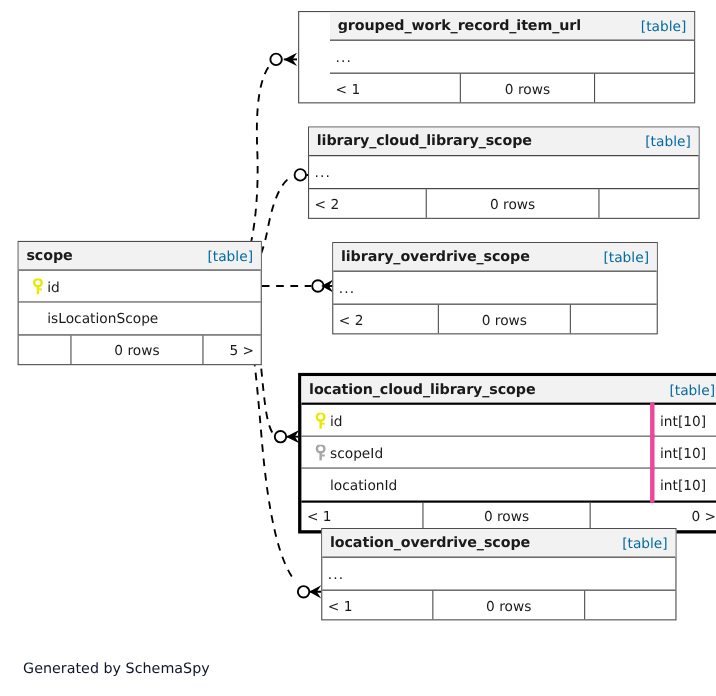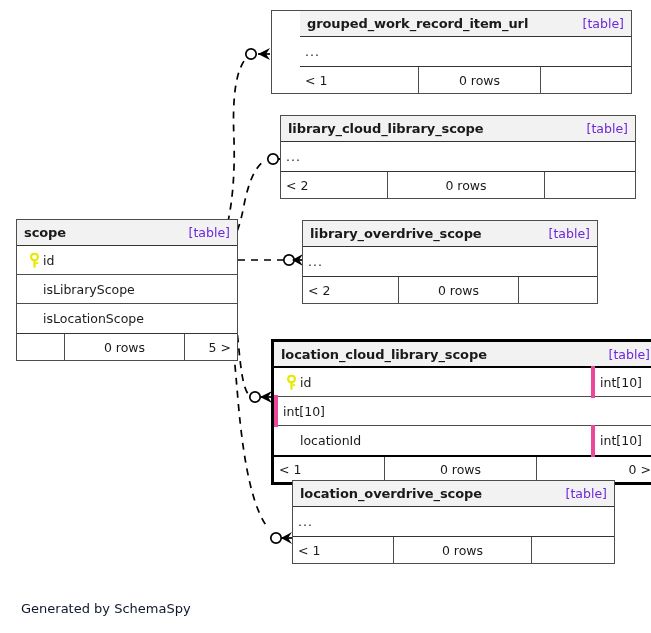--- a/index.html
+++ b/index.html
@@ -52,21 +52,21 @@
   }
   .node.focus .hdr { border-bottom: 2px solid #000000; }
   .hdr .tname {
     font-weight: bold;
     font-size: 13px;
     letter-spacing: -0.1px;
     white-space: nowrap;
   }
   .hdr .ttype {
     font-size: 12.5px;
-    color: #6d28d9;
+    color: #0369a1;
     white-space: nowrap;
     padding-left: 10px;
   }
 
   .rows { display: block; }
   .row {
     box-sizing: border-box;
     display: flex;
     align-items: center;
     height: 29px;
@@ -271,26 +271,20 @@
               <rect x="4.4" y="6.4" width="2.2" height="8.2" fill="#e8e800"></rect>
               <rect x="6.6" y="9.2" width="2.6" height="1.8" fill="#e8e800"></rect>
             </svg>
           </span>
           <span>id</span>
         </span>
       </div>
       <div class="row">
         <span class="cname">
           <span class="keyslot empty"></span>
-          <span>isLibraryScope</span>
-        </span>
-      </div>
-      <div class="row">
-        <span class="cname">
-          <span class="keyslot empty"></span>
           <span>isLocationScope</span>
         </span>
       </div>
     </div>
     <div class="foot">
       <div class="f-left" style="width:47px;"></div>
       <div class="f-mid">0 rows</div>
       <div class="f-right" style="width:52px;">5 &gt;</div>
     </div>
   </div>
@@ -308,20 +302,30 @@
               <circle cx="5.5" cy="4" r="3.4" fill="none" stroke="#e8e800" stroke-width="2.2"></circle>
               <rect x="4.4" y="6.4" width="2.2" height="8.2" fill="#e8e800"></rect>
               <rect x="6.6" y="9.2" width="2.6" height="1.8" fill="#e8e800"></rect>
             </svg>
           </span>
           <span>id</span>
         </span>
         <span class="ctype" style="width:66px;">int[10]</span>
       </div>
       <div class="row">
+        <span class="cname">
+          <span class="keyslot">
+            <svg class="keyicon" width="11" height="15" viewBox="0 0 11 15">
+              <circle cx="5.5" cy="4" r="3.4" fill="none" stroke="#a6a6a6" stroke-width="2.2"></circle>
+              <rect x="4.4" y="6.4" width="2.2" height="8.2" fill="#a6a6a6"></rect>
+              <rect x="6.6" y="9.2" width="2.6" height="1.8" fill="#a6a6a6"></rect>
+            </svg>
+          </span>
+          <span>scopeId</span>
+        </span>
         <span class="ctype" style="width:66px;">int[10]</span>
       </div>
       <div class="row">
         <span class="cname">
           <span class="keyslot empty"></span>
           <span>locationId</span>
         </span>
         <span class="ctype" style="width:66px;">int[10]</span>
       </div>
     </div>

